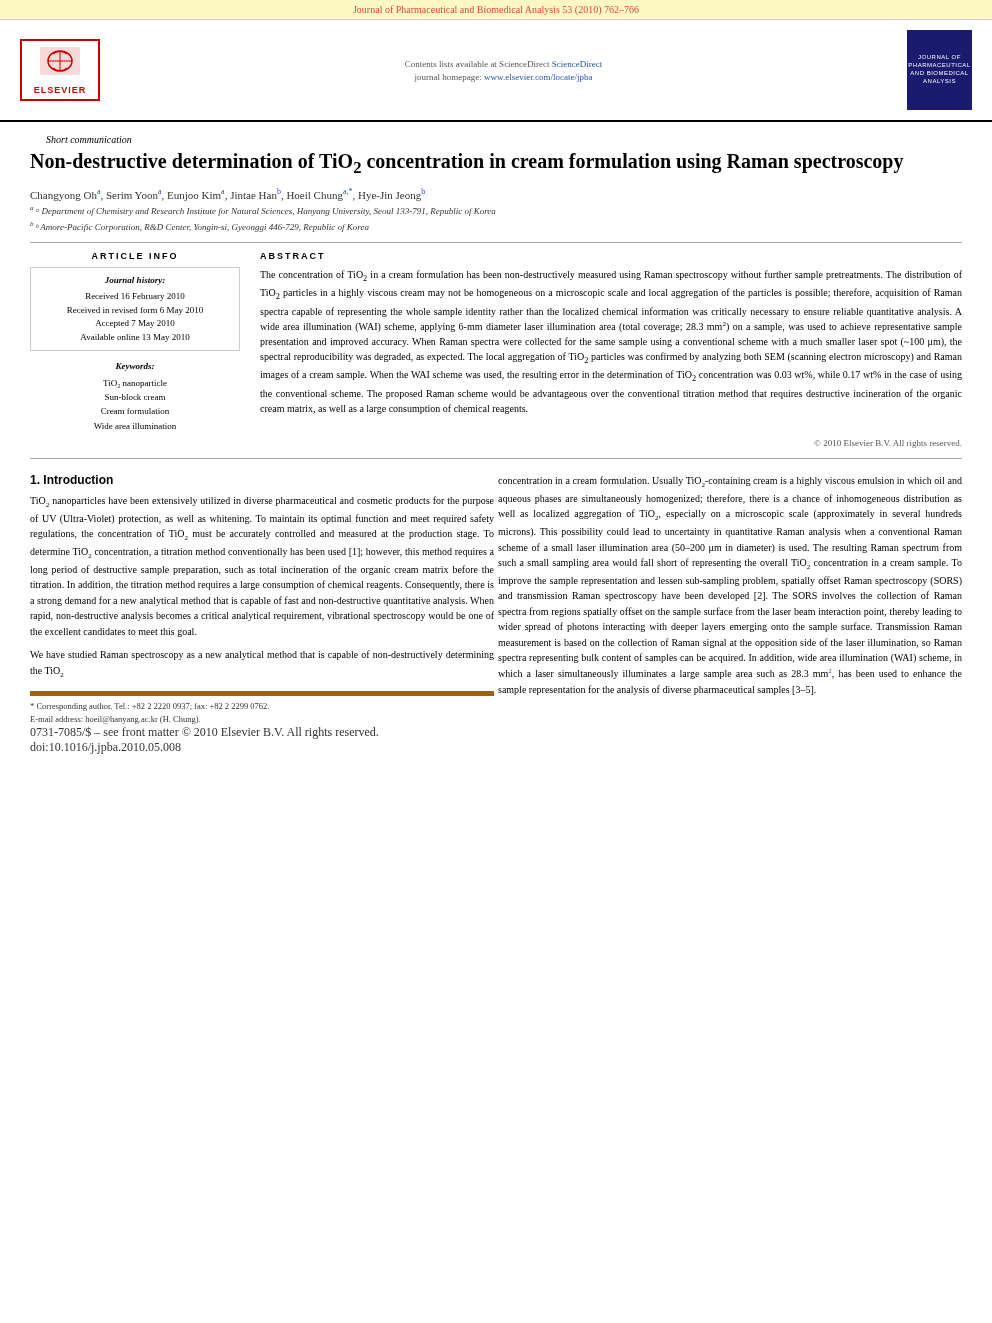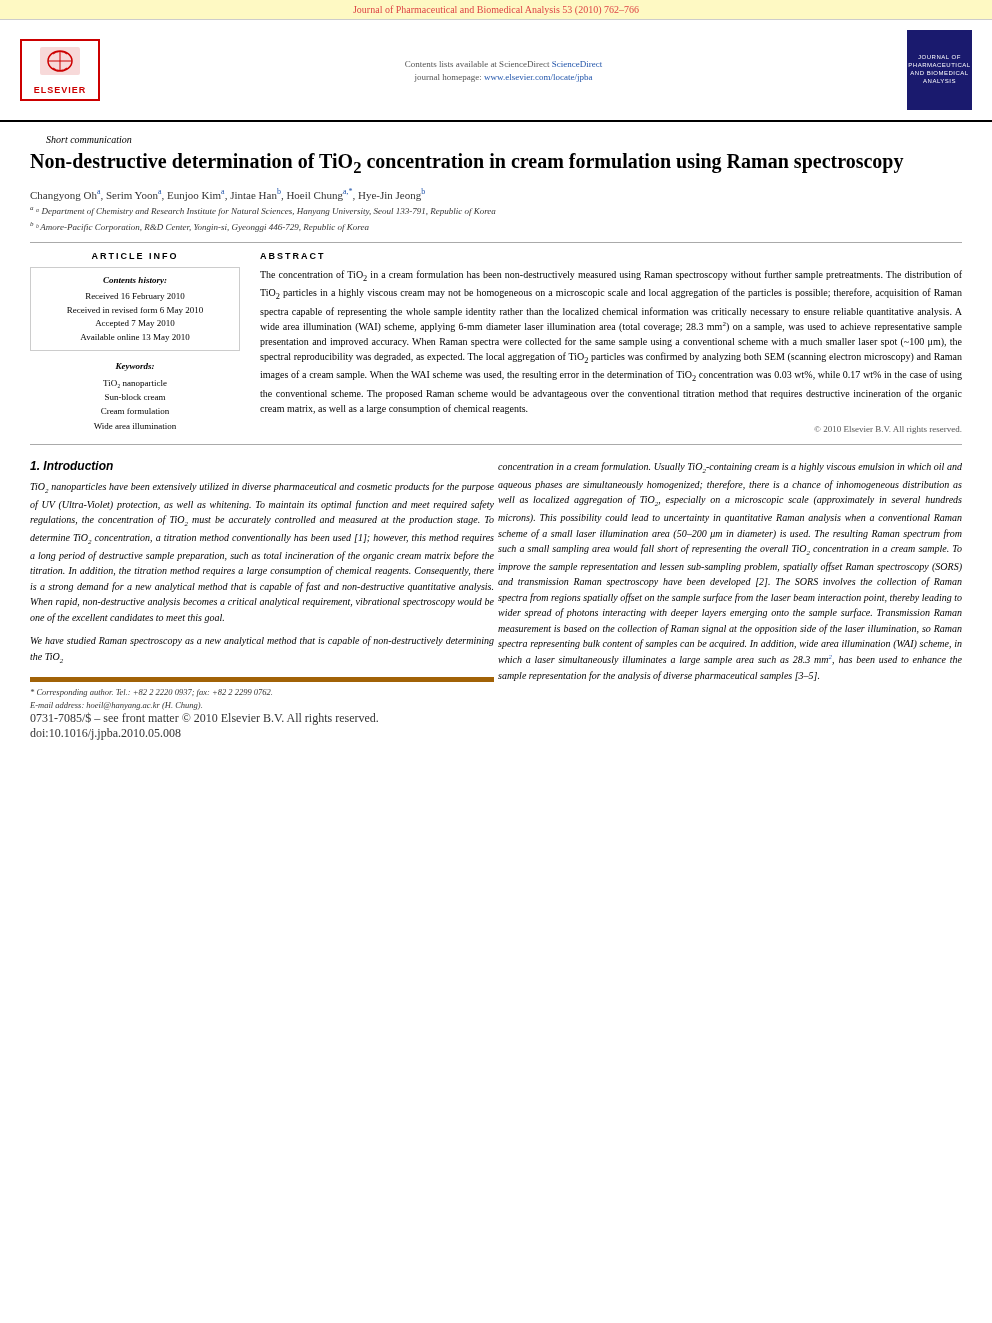--- a/index.html
+++ b/index.html
@@ -172,28 +172,27 @@
     .abstract-text {
       font-size: 10px;
       line-height: 1.5;
       text-align: justify;
     }
     .abstract-text sup { font-size: 7px; }
     .copyright-line {
       text-align: right;
       font-size: 9px;
       color: #555;
-      margin-top: 8px;
+      margin-top: 22px;
     }
     .main-content {
       display: flex;
       gap: 4px;
       margin-top: 14px;
       padding: 0 30px;
-      font-style: italic;
     }
     .main-left {
       flex: 1;
     }
     .main-right {
       flex: 1;
     }
     .section-title {
       font-size: 12px;
       font-weight: bold;
@@ -277,21 +276,21 @@
     <sup>b</sup> <span>ᵇ Amore-Pacific Corporation, R&amp;D Center, Yongin-si, Gyeonggi 446-729, Republic of Korea</span>
   </div>
 
   <hr class="divider">
 
   <div class="two-col">
     <div class="left-col">
       <div class="section-header">ARTICLE INFO</div>
 
       <div class="article-info-box">
-        <div class="info-title">Contents history:</div>
+        <div class="info-title">Journal history:</div>
         <div>Received 16 February 2010</div>
         <div>Received in revised form 6 May 2010</div>
         <div>Accepted 7 May 2010</div>
         <div>Available online 13 May 2010</div>
       </div>
 
       <div class="keywords-box">
         <div class="kw-title">Keywords:</div>
         <div>TiO₂ nanoparticle</div>
         <div>Sun-block cream</div>

